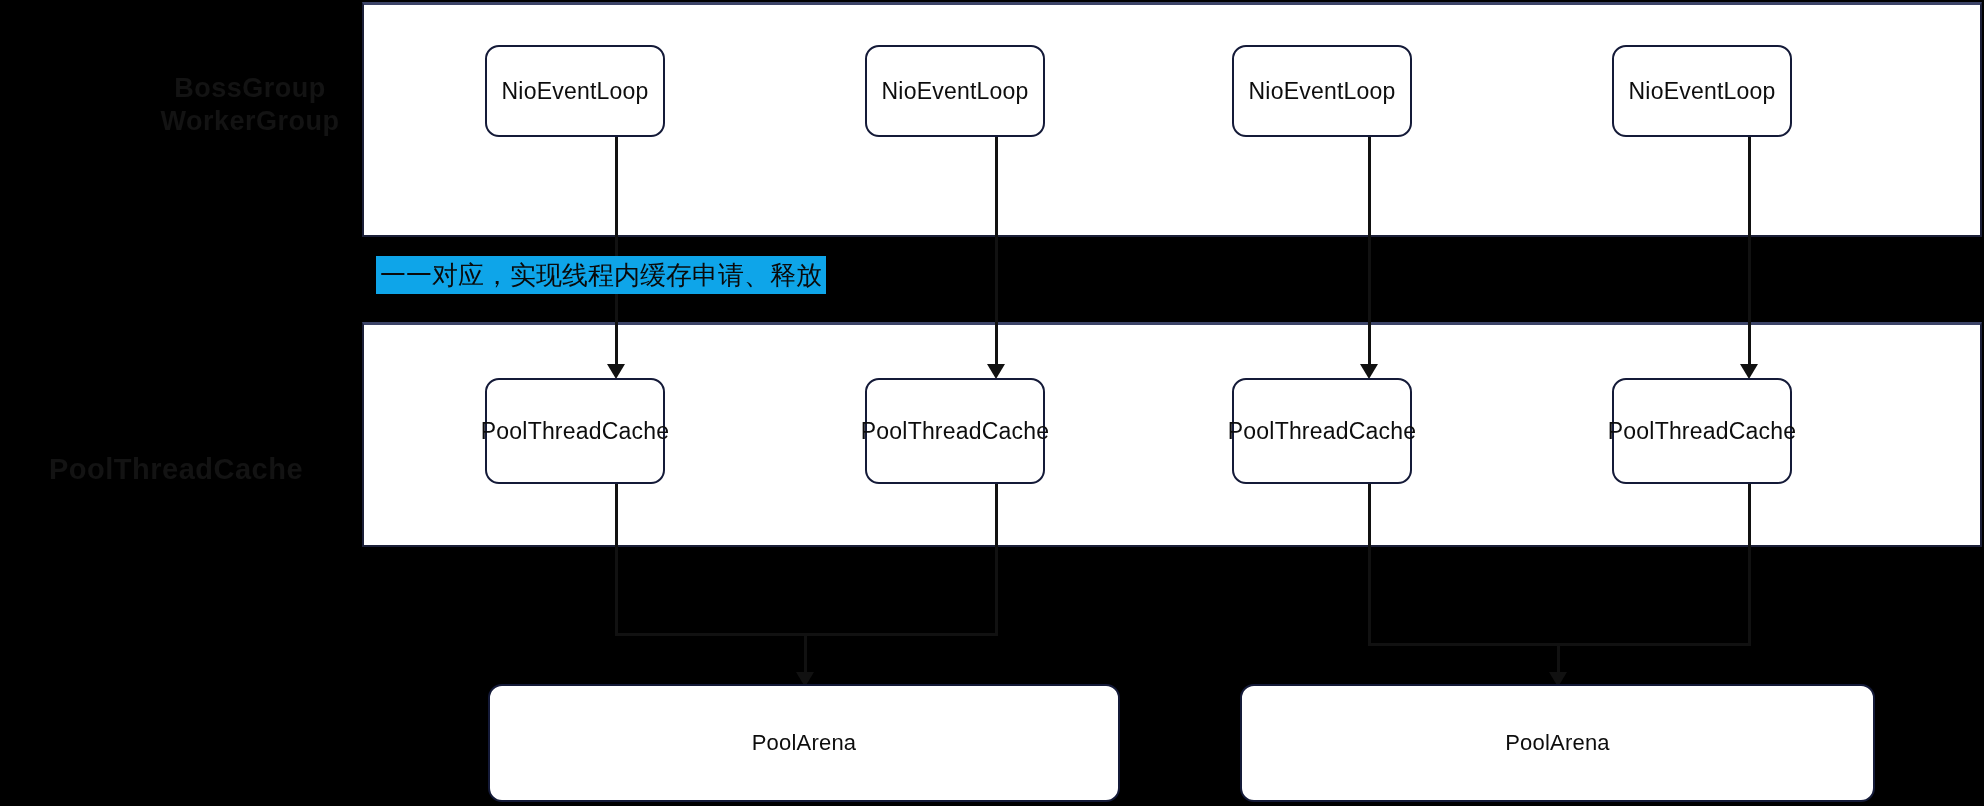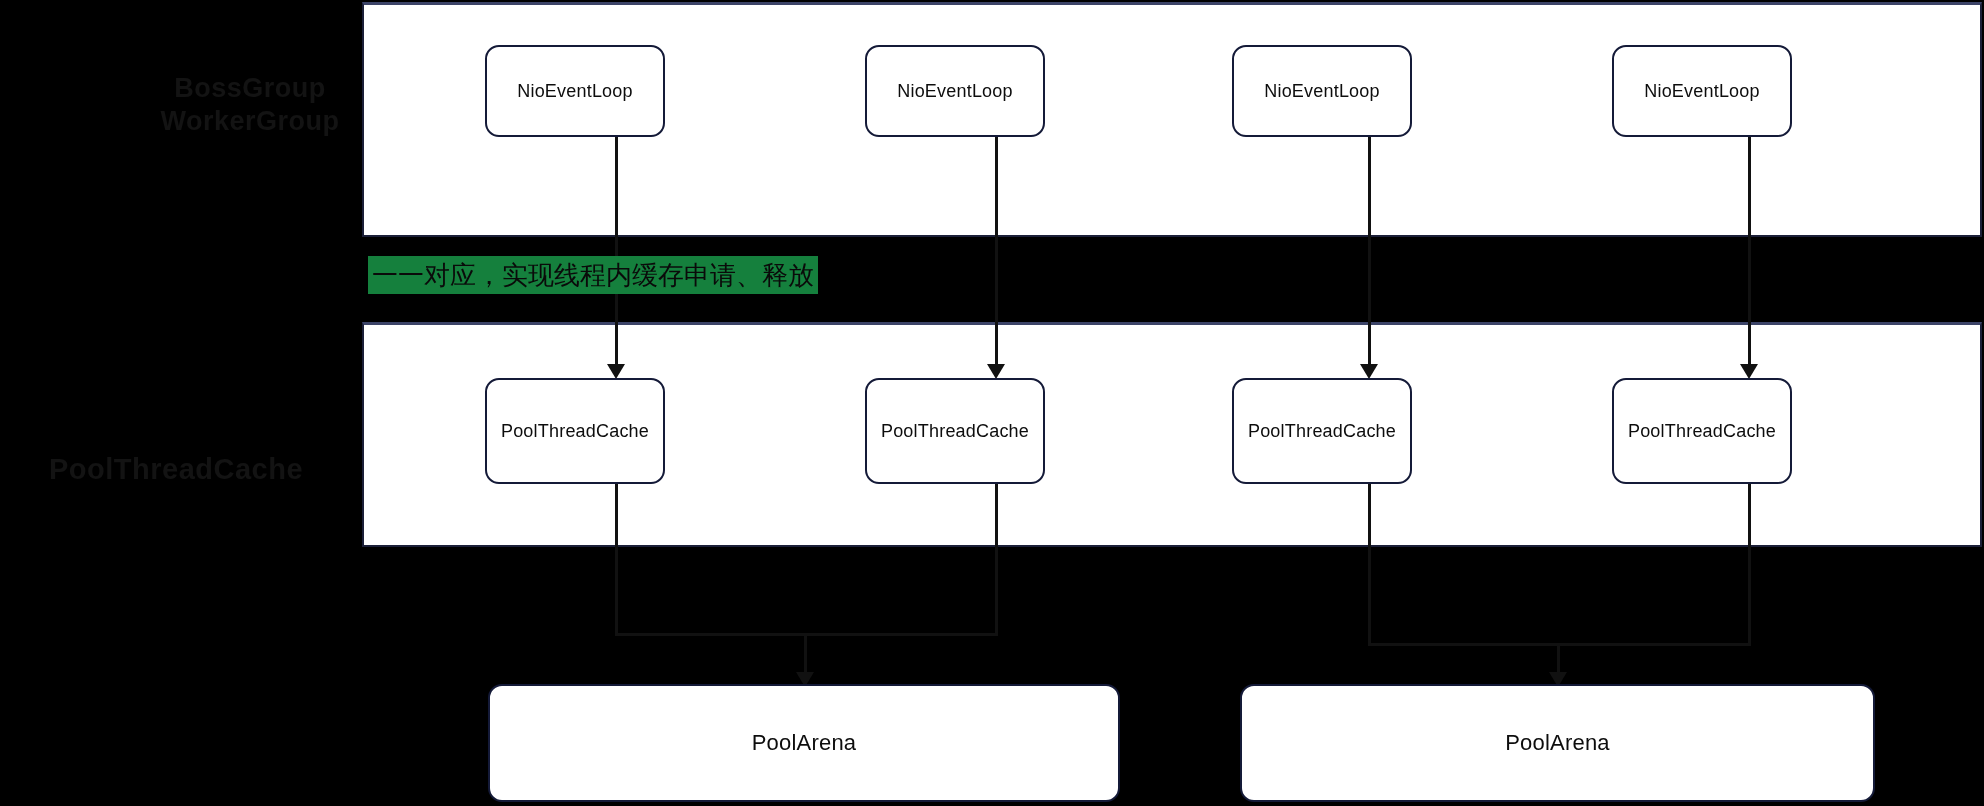--- a/index.html
+++ b/index.html
@@ -68,21 +68,21 @@
   .node {
     position: absolute;
     background: #ffffff;
     border: 2.5px solid #141a38;
     border-radius: 14px;
     box-sizing: border-box;
     display: flex;
     align-items: center;
     justify-content: center;
     color: #0d0d0d;
-    font-size: 18px;
+    font-size: 23px;
     letter-spacing: 0.2px;
     z-index: 4;
   }
   .node.arena {
     font-size: 22px;
   }
 
   
   .vline {
     position: absolute;
@@ -102,23 +102,23 @@
     height: 0;
     border-left: 9px solid transparent;
     border-right: 9px solid transparent;
     border-top: 15px solid #111111;
     z-index: 3;
   }
 
   
   #annotation {
     position: absolute;
-    left: 368px;
+    left: 376px;
     top: 256px;
-    background: #15803d;
+    background: #0ea5e9;
     color: #0a0a0a;
     font-size: 26px;
     line-height: 36px;
     padding: 1px 4px;
     white-space: nowrap;
     z-index: 6;
   }
 
   
   #watermark {

